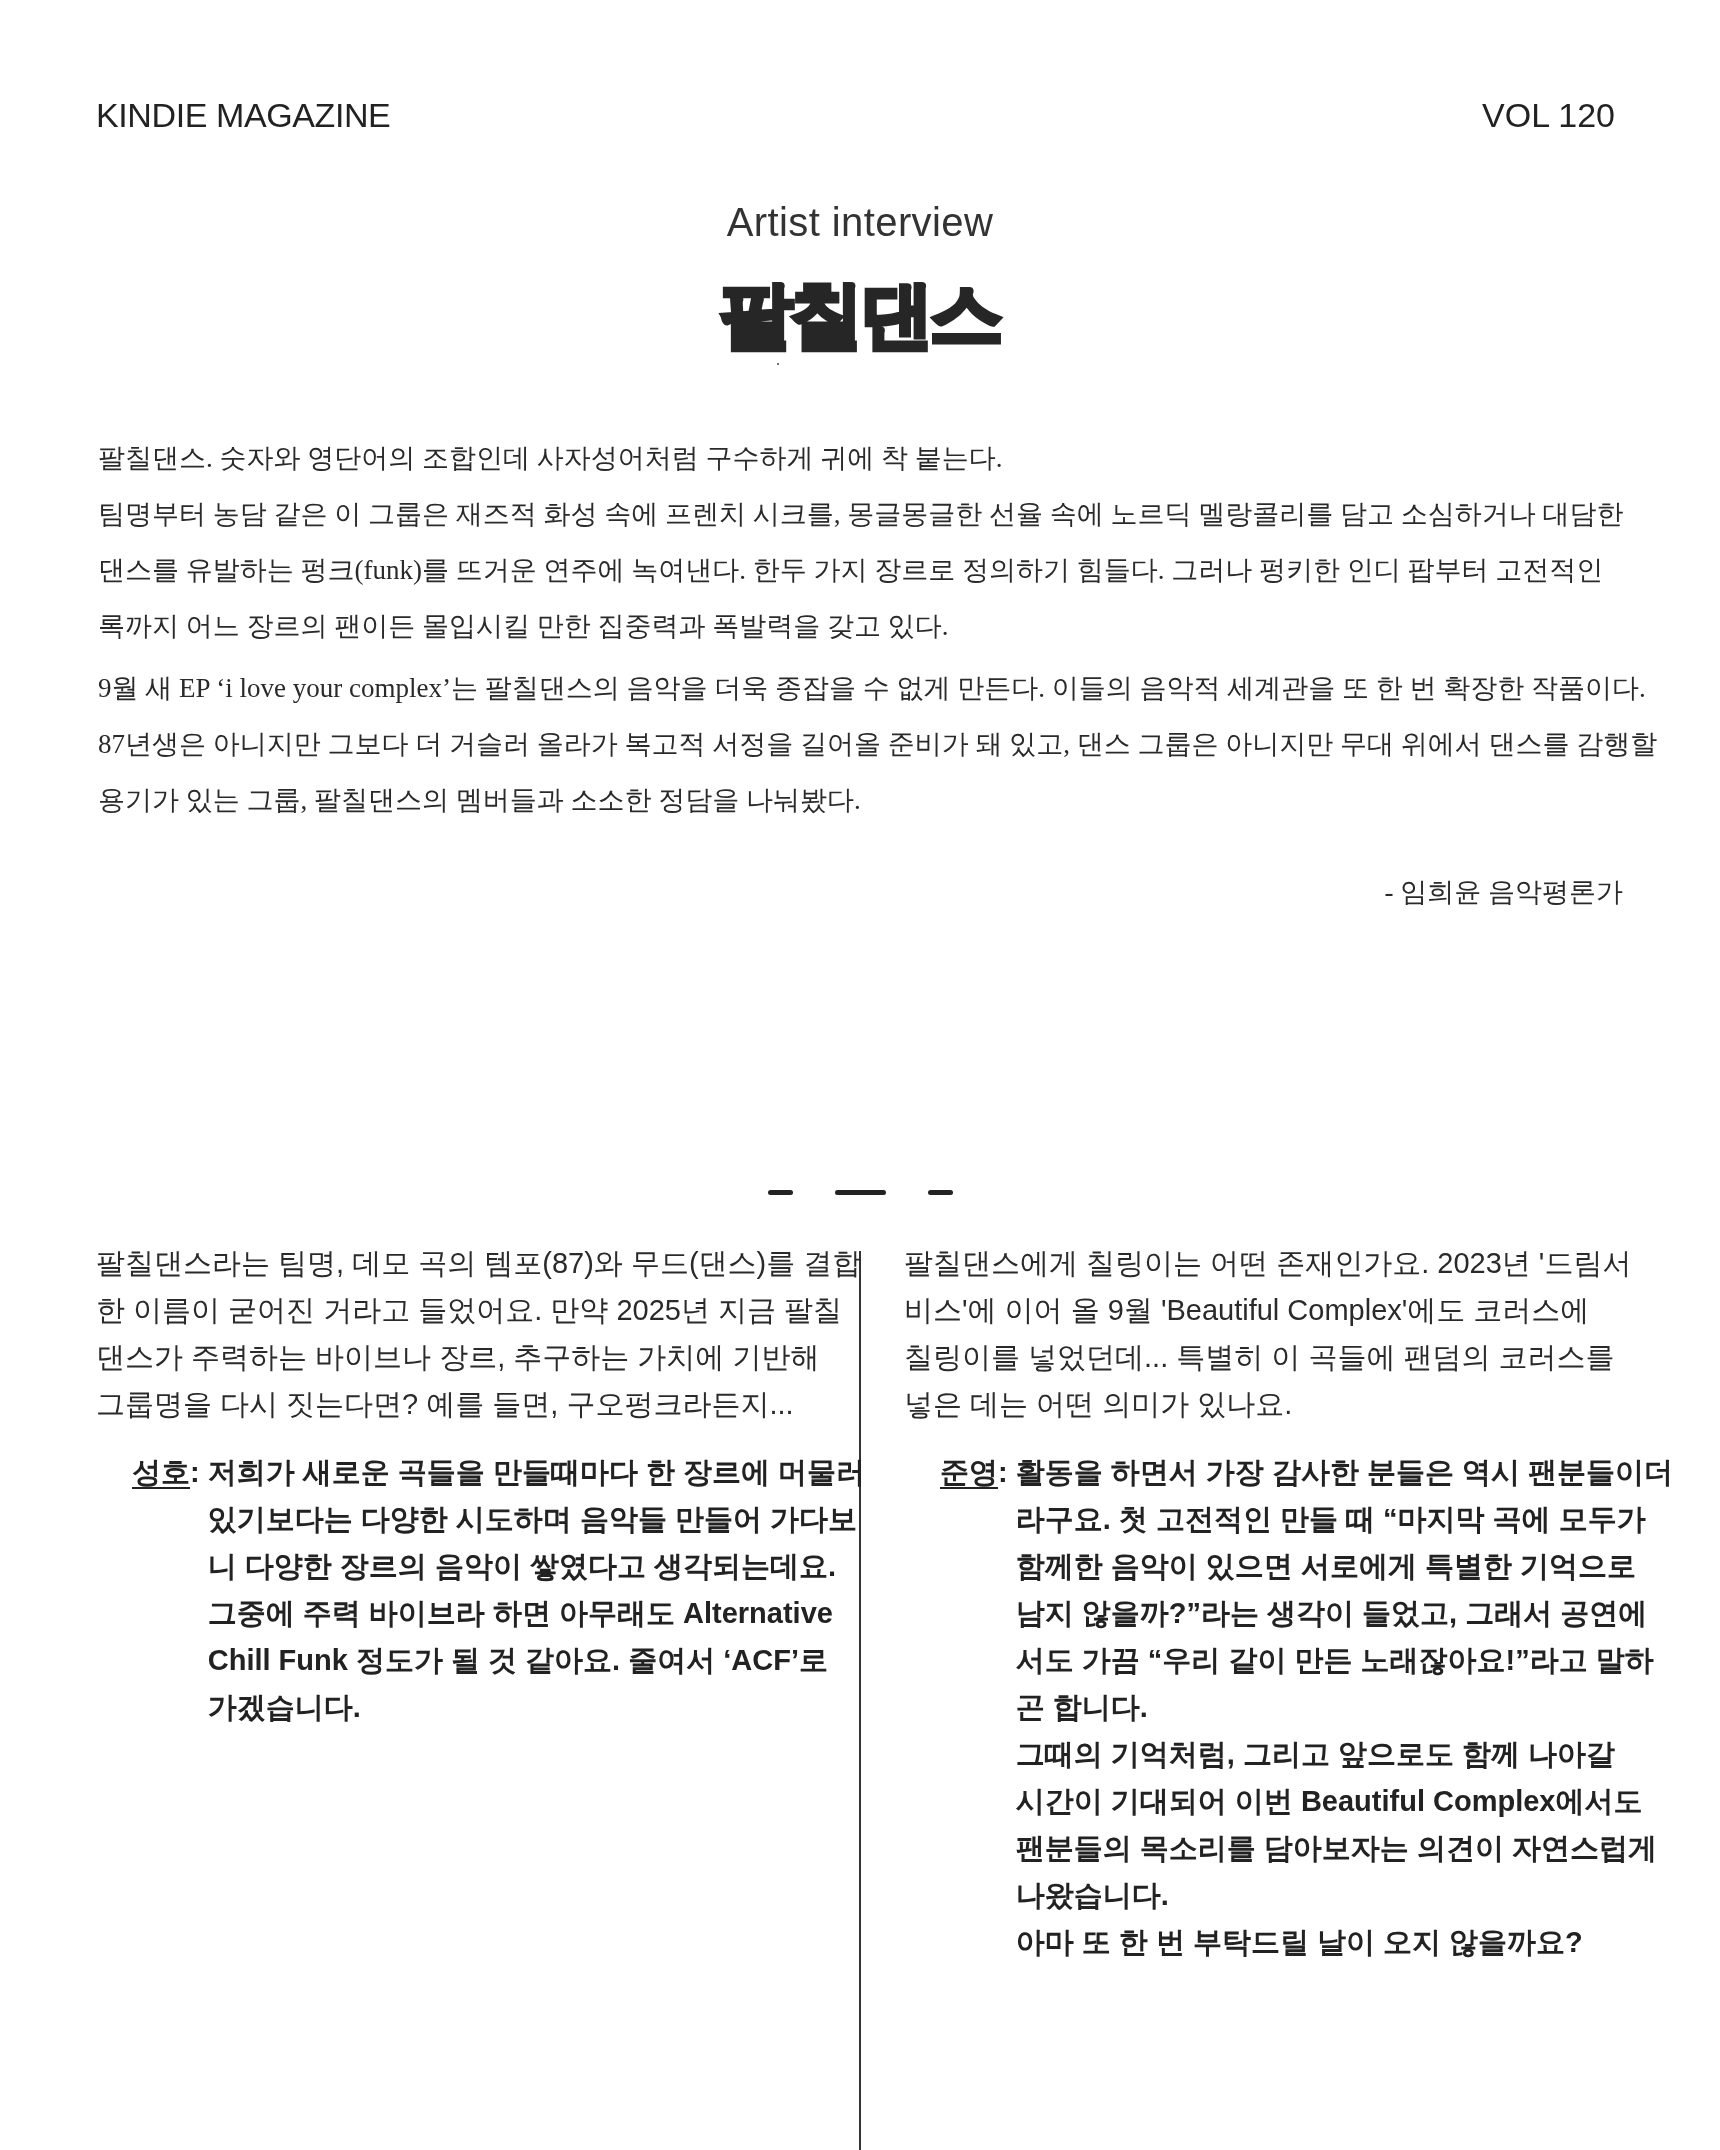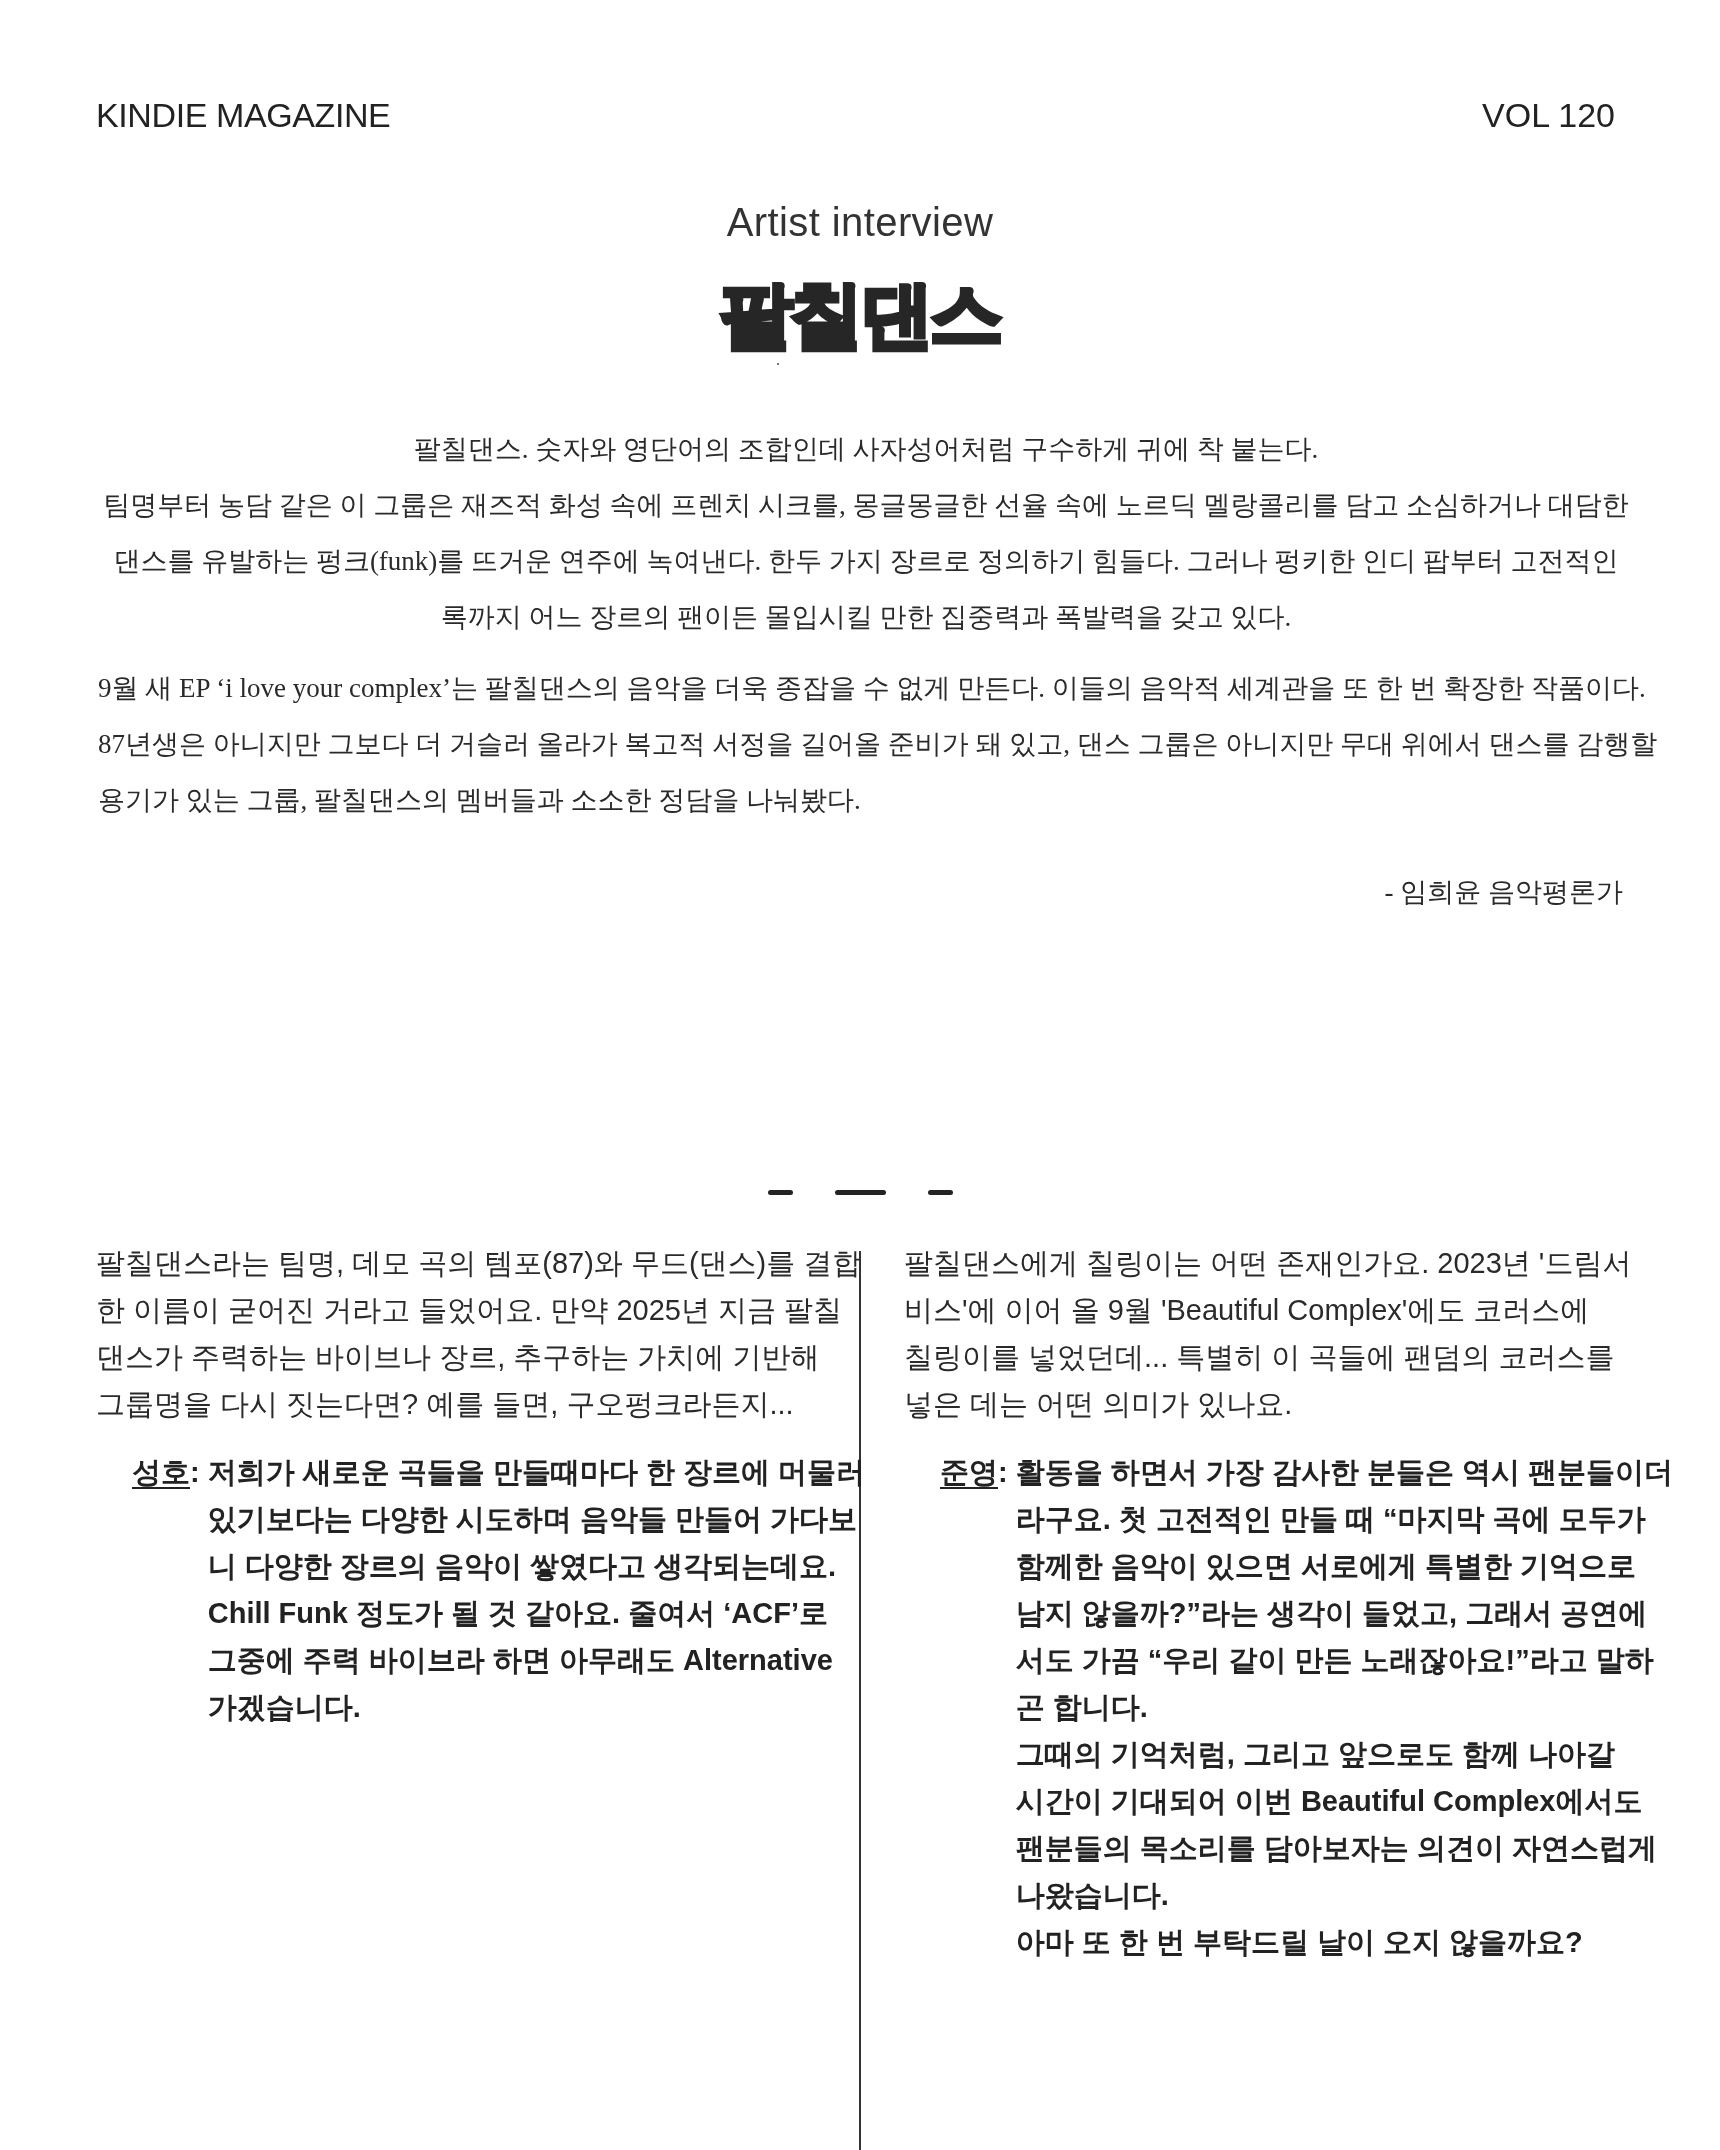--- a/index.html
+++ b/index.html
@@ -8,21 +8,21 @@
 
   .header-left { position: absolute; left: 96px; top: 96px; font-size: 34px; letter-spacing: -0.4px; color: #222; }
   .header-right { position: absolute; right: 105px; top: 96px; font-size: 34px; color: #222; }
 
   .section-label { position: absolute; left: 0; width: 100%; top: 200px; text-align: center; font-size: 40px; font-weight: 300; color: #333; letter-spacing: 0.4px; }
   .artist-title { position: absolute; left: 0; width: 100%; top: 267px; text-align: center; font-size: 73px; font-weight: 900; color: #262626; letter-spacing: -3.1px; font-family: Liberation Mono, monospace; -webkit-text-stroke: 4.6px #262626; }
   .tiny-dot { position: absolute; left: 777px; top: 363px; width: 2.3px; height: 2.3px; border-radius: 50%; background: #444; }
 
   .intro { position: absolute; left: 98px; width: 1536px; font-family: "Liberation Serif", "DejaVu Serif", serif; font-size: 27px; color: #2a2a2a; }
   .intro p { line-height: 56px; white-space: nowrap; }
-  .intro1 { top: 421px; text-align: center; }
+  .intro1 { top: 430px; }
   .intro2 { top: 660px; }
 
   .byline { position: absolute; right: 97px; top: 874px; font-family: "Liberation Serif", "DejaVu Serif", serif; font-size: 27px; color: #2a2a2a; }
 
   .divider-mark { position: absolute; top: 1190px; height: 5.3px; background: #232323; border-radius: 3.1px; }
 
   .col-divider { position: absolute; left: 859px; top: 1251px; width: 2.3px; height: 900px; background: #333; }
 
   .col { position: absolute; top: 1240px; }
   .col-left { left: 96px; width: 734px; }
@@ -76,22 +76,22 @@
     <p>댄스가 주력하는 바이브나 장르, 추구하는 가치에 기반해</p>
     <p>그룹명을 다시 짓는다면? 예를 들면, 구오펑크라든지...</p>
   </div>
   <div class="answer">
     <span class="speaker">성호</span>
       <span class="speaker-colon">: </span>
     <div class="answer-lines">
       <p>저희가 새로운 곡들을 만들때마다 한 장르에 머물러</p>
       <p>있기보다는 다양한 시도하며 음악들 만들어 가다보</p>
       <p>니 다양한 장르의 음악이 쌓였다고 생각되는데요.</p>
+      <p>그중에 주력 바이브라 하면 아무래도 Alternative</p>
       <p>Chill Funk 정도가 될 것 같아요. 줄여서 ‘ACF’로</p>
-      <p>그중에 주력 바이브라 하면 아무래도 Alternative</p>
       <p>가겠습니다.</p>
     </div>
   </div>
 </div>
 
 <div class="col col-right">
   <div class="question">
     <p>팔칠댄스에게 칠링이는 어떤 존재인가요. 2023년 '드림서</p>
     <p>비스'에 이어 올 9월 'Beautiful Complex'에도 코러스에</p>
     <p>칠링이를 넣었던데... 특별히 이 곡들에 팬덤의 코러스를</p>

